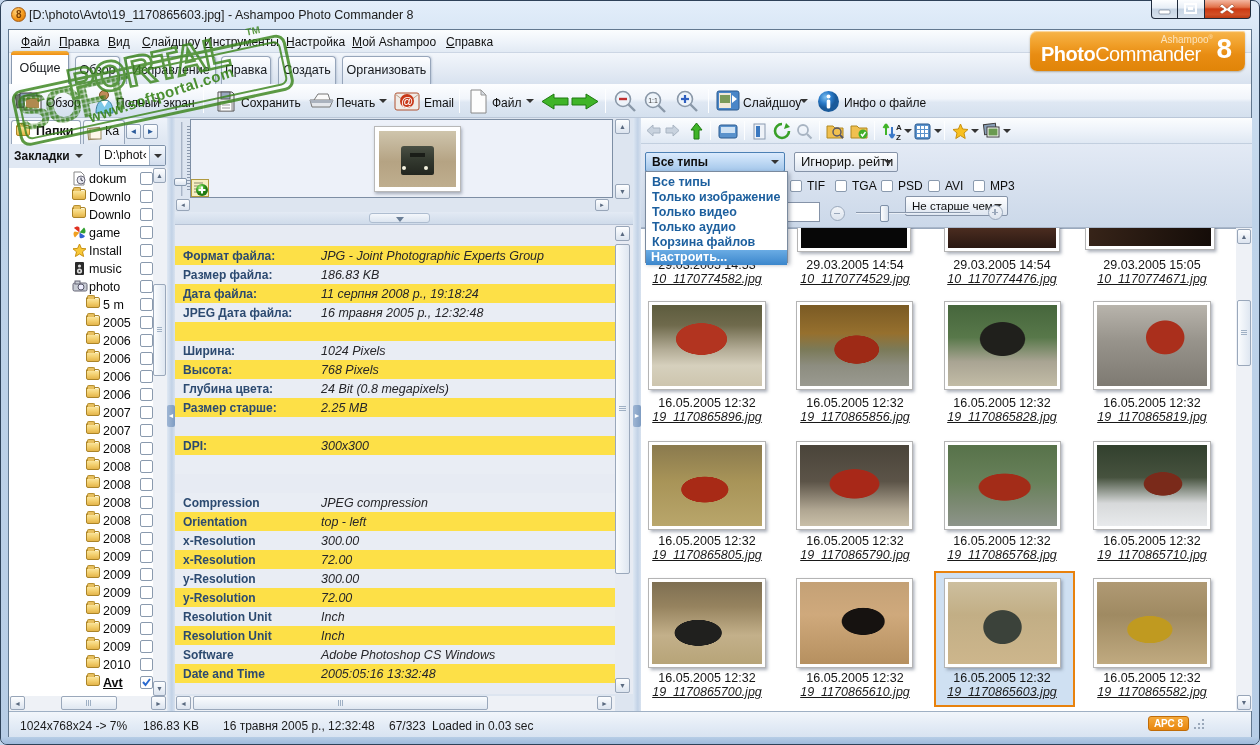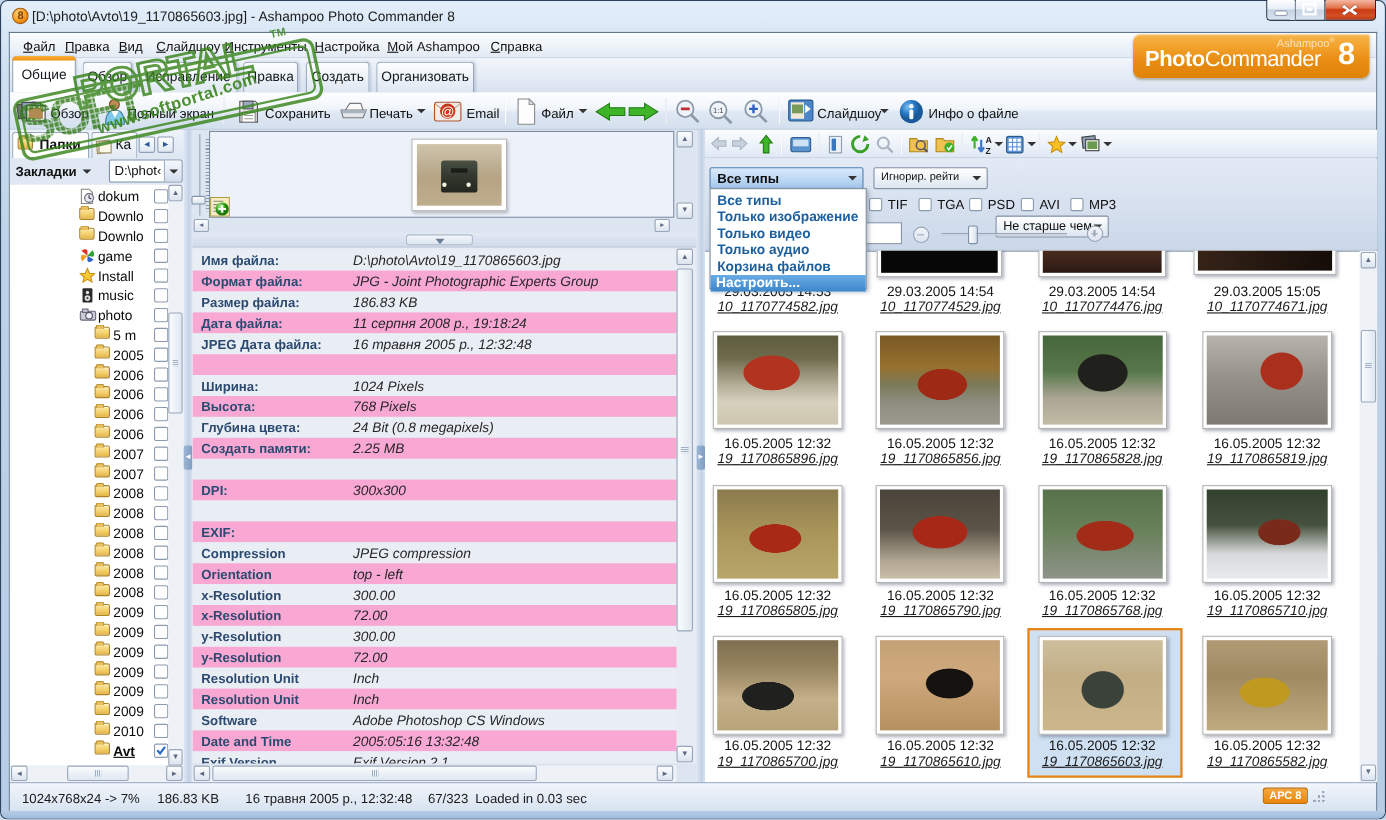--- a/index.html
+++ b/index.html
@@ -495,21 +495,21 @@
 #vslider .track{position:absolute;left:5px;top:0;width:2px;height:74px;background:linear-gradient(90deg,#98a6ba,#d7dfeb);}
 #vslider .hdl{position:absolute;left:-2px;top:56px;width:13px;height:8px;background:linear-gradient(180deg,#fdfeff,#dbe4ef);border:1px solid #8496ac;border-radius:2px;}
 #ticks{position:absolute;left:12px;top:8px;width:4px;height:66px;background:repeating-linear-gradient(180deg,#8a98ac 0 1px,transparent 1px 3px);}
 #prevsbv{position:absolute;left:440px;top:1px;width:16px;height:80px;}
 #prevsbh{position:absolute;left:1px;top:81px;width:445px;height:13px;}
 #msplit{position:absolute;left:0;top:94px;width:458px;height:12px;background:linear-gradient(180deg,#e3eaf4,#cfdbea);}
 #msplit .hdl{position:absolute;left:194px;top:1px;width:61px;height:10px;background:linear-gradient(180deg,#f4f7fb,#dce5f0);border:1px solid #aebdd0;border-radius:3px;}
 #msplit .tri{position:absolute;left:26px;top:3px;width:0;height:0;border-left:4px solid transparent;border-right:4px solid transparent;border-top:5px solid #6a7e96;}
 #ptable{position:absolute;left:0;top:106px;width:458px;height:470px;background:#e7ebf3;border-top:1px solid #b6c2d4;overflow:hidden;}
 .prow{position:absolute;left:0;width:440px;height:19px;}
-.prow.d{background:#f9a8d4;}
+.prow.d{background:#fde047;}
 .prow.l{background:#e9edf4;}
 .prow .k{position:absolute;left:8px;top:3px;font-size:12px;font-weight:bold;color:#2c4a70;white-space:nowrap;}
 .prow .v{position:absolute;left:146px;top:3px;font-size:12.5px;font-style:italic;color:#26262a;white-space:nowrap;}
 </style>
 <div id="mpanel">
  <div id="vslider">
       <span class="track"></span>
       <span class="hdl"></span>
     </div>
  <div id="ticks"></div>
@@ -550,24 +550,20 @@
  <div id="prevsbh" class="vsb" style="background:transparent;">
   <div class="sbtn" style="left:0;top:0;width:14px;height:12px;font-size:6px;line-height:11px;">◄</div>
   <div class="sbtn" style="right:12px;top:0;width:14px;height:12px;font-size:6px;line-height:11px;">►</div>
  </div>
  <div id="msplit">
       <div class="hdl">
         <span class="tri"></span>
       </div>
     </div>
  <div id="ptable">
-      <div class="prow l" style="top:2px">
-        <span class="k">Имя файла:</span>
-        <span class="v">D:\photo\Avto\19_1170865603.jpg</span>
-      </div>
       <div class="prow d" style="top:21px">
         <span class="k">Формат файла:</span>
         <span class="v">JPG - Joint Photographic Experts Group</span>
       </div>
       <div class="prow l" style="top:40px">
         <span class="k">Размер файла:</span>
         <span class="v">186.83 KB</span>
       </div>
       <div class="prow d" style="top:59px">
         <span class="k">Дата файла:</span>
@@ -587,35 +583,31 @@
       </div>
       <div class="prow d" style="top:135px">
         <span class="k">Высота:</span>
         <span class="v">768 Pixels</span>
       </div>
       <div class="prow l" style="top:154px">
         <span class="k">Глубина цвета:</span>
         <span class="v">24 Bit (0.8 megapixels)</span>
       </div>
       <div class="prow d" style="top:173px">
-        <span class="k">Создать памяти:</span>
+        <span class="k">Размер старше:</span>
         <span class="v">2.25 MB</span>
       </div>
       <div class="prow d" style="top:211px">
         <span class="k">DPI:</span>
         <span class="v">300x300</span>
       </div>
       <div class="prow l" style="top:230px">
         <span class="k"></span>
         <span class="v"></span>
       </div>
-      <div class="prow d" style="top:249px">
-        <span class="k">EXIF:</span>
-        <span class="v"></span>
-      </div>
       <div class="prow l" style="top:268px">
         <span class="k">Compression</span>
         <span class="v">JPEG compression</span>
       </div>
       <div class="prow d" style="top:287px">
         <span class="k">Orientation</span>
         <span class="v">top - left</span>
       </div>
       <div class="prow l" style="top:306px">
         <span class="k">x-Resolution</span>
@@ -641,24 +633,20 @@
         <span class="k">Resolution Unit</span>
         <span class="v">Inch</span>
       </div>
       <div class="prow l" style="top:420px">
         <span class="k">Software</span>
         <span class="v">Adobe Photoshop CS Windows</span>
       </div>
       <div class="prow d" style="top:439px">
         <span class="k">Date and Time</span>
         <span class="v">2005:05:16 13:32:48</span>
-      </div>
-      <div class="prow l" style="top:458px">
-        <span class="k">Exif Version</span>
-        <span class="v">Exif Version 2.1</span>
       </div>
     </div>
  <div class="vsb" style="left:440px;top:107px;width:16px;height:469px;background:transparent;">
   <div class="sbtn" style="left:0;top:1px;width:15px;height:15px;font-size:7px;line-height:14px;">▲</div>
   <div class="sbtn" style="left:0;bottom:1px;width:15px;height:15px;font-size:7px;line-height:14px;">▼</div>
   <div class="sthumb" style="left:0;top:19px;width:15px;height:330px;">
         <span class="ridges"></span>
       </div>
  </div>
  <div class="vsb" style="left:0;top:578px;width:440px;height:15px;">
@@ -767,21 +755,21 @@
   <span class="dar" style="position:absolute;left:330px;top:11px"></span>
   <svg style="position:absolute;left:341px;top:4px" width="19" height="19" viewBox="0 0 19 19">
         <rect x="2" y="2" width="12" height="10" fill="#8aa0b8" stroke="#3c3c3c" transform="rotate(-7 8 7)"></rect>
         <rect x="5" y="5" width="12" height="10" fill="#fff" stroke="#3c3c3c"></rect>
         <rect x="6.5" y="6.5" width="9" height="7" fill="#6a9a50"></rect>
       </svg>
   <span class="dar" style="position:absolute;left:362px;top:11px"></span>
  </div>
  <div id="rfilter">
   <div class="combo" id="combo1" style="left:4px;top:8px;width:140px;">Все типы<span class="ca"></span></div>
-  <div class="combo" style="left:153px;top:8px;width:104px;font-size:10px;">Игнорир. рейти<span class="ca"></span></div>
+  <div class="combo" style="left:153px;top:8px;width:104px;font-size:13px;">Игнорир. рейти<span class="ca"></span></div>
   <div class="combo" style="left:264px;top:8px;width:103px;font-size:11.5px;margin-top:44px;">Не старше чем..<span class="ca"></span></div>
   <span class="fcheck" style="left:149px"></span>
       <span class="flabel" style="left:166px">TIF</span>
   <span class="fcheck" style="left:194px"></span>
       <span class="flabel" style="left:211px">TGA</span>
   <span class="fcheck" style="left:240px"></span>
       <span class="flabel" style="left:257px">PSD</span>
   <span class="fcheck" style="left:287px"></span>
       <span class="flabel" style="left:304px">AVI</span>
   <span class="fcheck" style="left:332px"></span>

